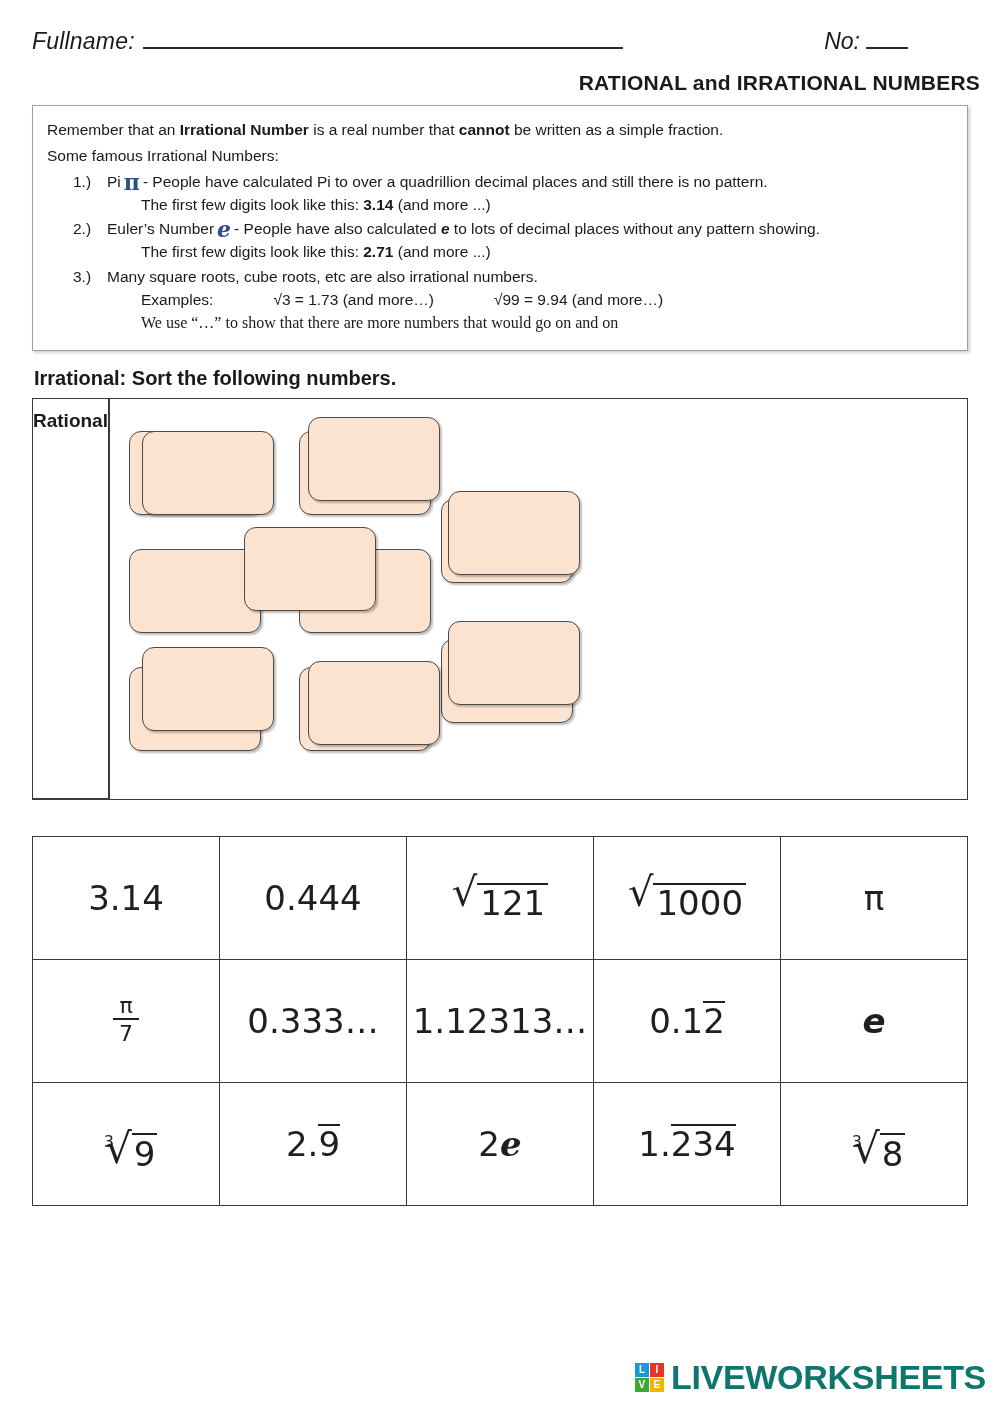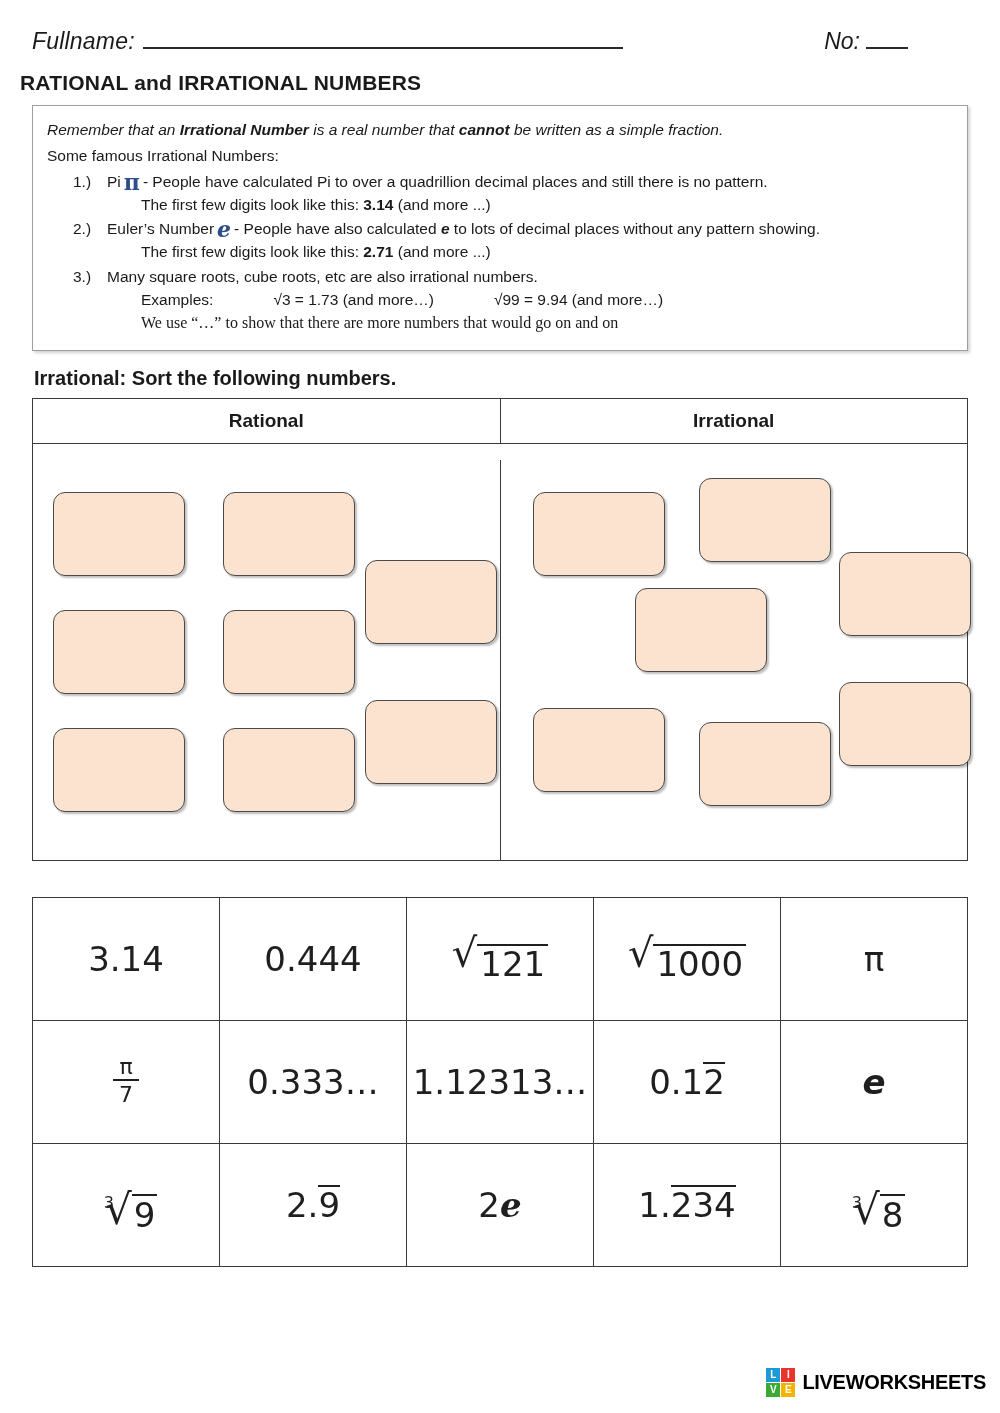--- a/index.html
+++ b/index.html
@@ -52,38 +52,38 @@
   .no-field .line {
     display: inline-block;
     border-bottom: 2px solid #2b2b2b;
     width: 42px;
     margin-left: 6px;
     height: 16px;
   }
 
   
   .worksheet-title {
-    text-align: left;
+    text-align: right;
     font-size: 21px;
     font-weight: bold;
     margin: 16px 0 10px 0;
     letter-spacing: .2px;
   }
 
   
   .info-box {
     border: 1px solid #9aa0a6;
     box-shadow: 2px 2px 3px rgba(0,0,0,.18);
     padding: 10px 14px 14px 14px;
     margin: 0 12px;
     font-size: 15.5px;
     line-height: 1.5;
     background: #fff;
   }
-  .info-box .intro { margin: 2px 0 0 0; font-style: italic; }
+  .info-box .intro { margin: 2px 0 0 0; }
   .info-box .famous { margin: 3px 0 2px 0; }
   ol.facts {
     list-style: none;
     margin: 0;
     padding: 0 0 0 26px;
   }
   ol.facts > li {
     margin: 0 0 1px 0;
     position: relative;
     padding-left: 34px;
@@ -129,23 +129,22 @@
     font-size: 20px;
     font-weight: bold;
     margin: 16px 0 8px 14px;
   }
 
   
   .sort-table {
     margin: 0 12px;
     border: 1px solid #3a3a3a;
     display: flex;
-    flex-direction: column;
+    flex-direction: row;
     background: #fff;
-    gap: 16px;
   }
   .sort-head {
     display: flex;
     border-bottom: 1px solid #3a3a3a;
   }
   .sort-head > div {
     flex: 1;
     text-align: center;
     font-size: 19px;
     font-weight: bold;
@@ -264,24 +263,24 @@
     display: flex;
     align-items: center;
     justify-content: center;
     line-height: 1;
   }
   .lw-l { background: #1c9ad6; }
   .lw-i { background: #e8342a; }
   .lw-v { background: #3aa935; }
   .lw-e { background: #f5b301; }
   .lw-text {
-    font-size: 20px;
+    font-size: 34px;
     font-weight: bold;
     letter-spacing: -.3px;
-    color: #000000;
+    color: #0f766e;
   }
 </style>
 </head>
 <body>
 
 <div class="page">
 
   <div class="header-row">
     <div class="fullname">
       <span>Fullname:</span><span class="line"></span>
@@ -317,21 +316,20 @@
         <span class="sub-line serif-line">We use “…” to show that there are more numbers that would go on and on</span>
       </li>
     </ol>
   </div>
 
   <div class="directions">Irrational: Sort the following numbers.</div>
 
   <div class="sort-table">
     <div class="sort-head">
       <div>Rational</div>
-      <div>Irrational</div>
     </div>
     <div class="sort-body">
       <div class="sort-col left">
         <div class="drop" style="left:20px;  top:32px;"></div>
         <div class="drop" style="left:190px; top:32px;"></div>
         <div class="drop" style="left:332px; top:100px;"></div>
         <div class="drop" style="left:20px;  top:150px;"></div>
         <div class="drop" style="left:190px; top:150px;"></div>
         <div class="drop" style="left:332px; top:240px;"></div>
         <div class="drop" style="left:20px;  top:268px;"></div>

